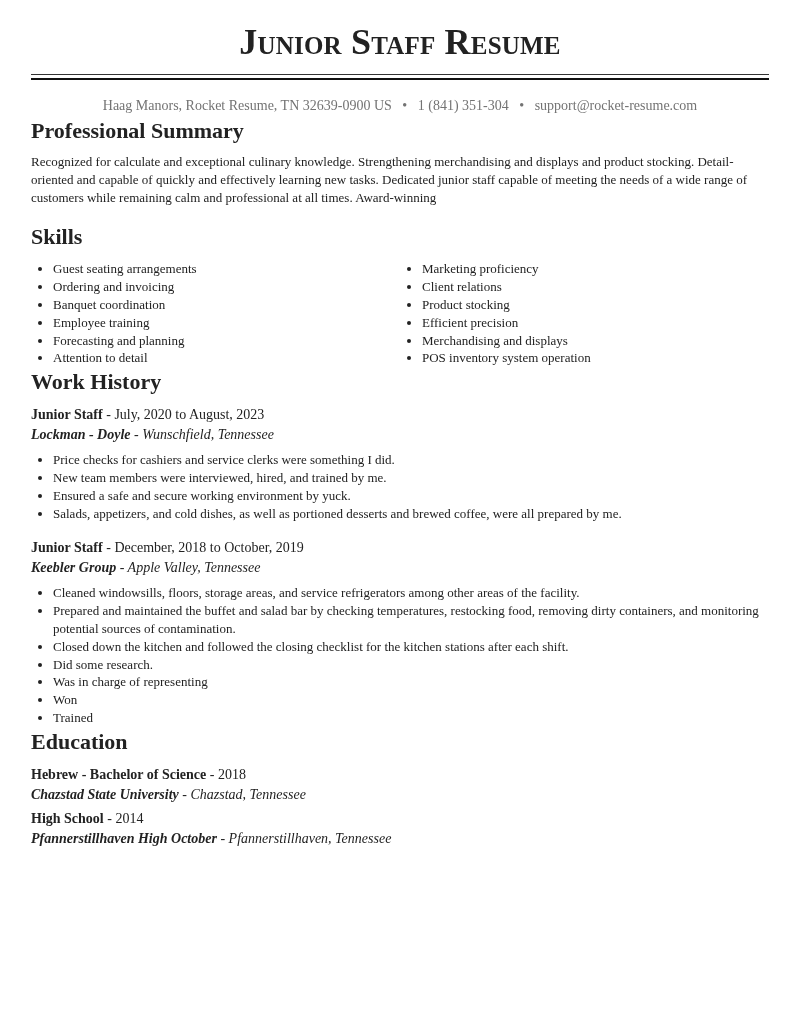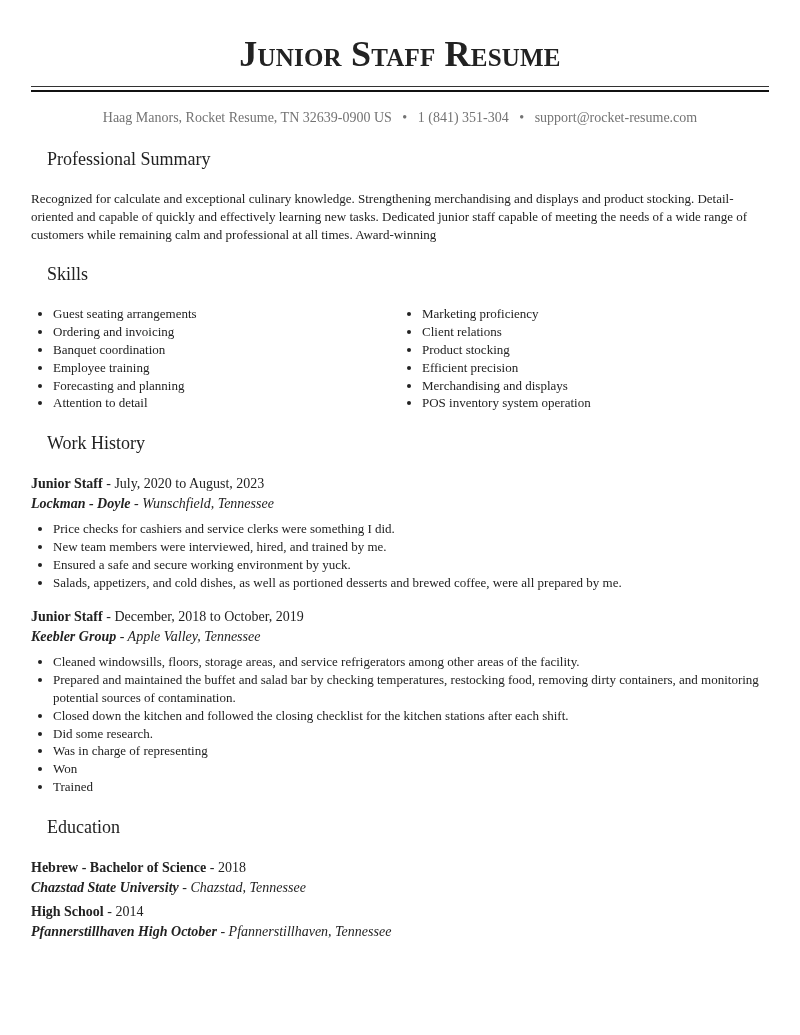--- a/index.html
+++ b/index.html
@@ -17,21 +17,21 @@
     .page {
       padding: 0 31px;
       position: relative;
     }
     .title {
       text-align: center;
       font-size: 36px;
       font-weight: bold;
       font-variant: small-caps;
       margin: 0;
-      padding-top: 30px;
+      padding-top: 18px;
       height: 56px;
       line-height: 48px;
       letter-spacing: 0.2px;
       color: #222;
     }
     .rule-thin {
       height: 1px;
       background: #333;
       margin-top: 0px;
     }
@@ -45,23 +45,23 @@
       font-size: 14px;
       margin-top: 16px;
       line-height: 20px;
       color: #737373;
     }
     .contact .sep {
       display: inline-block;
       margin: 0 7px;
     }
     h2.section {
-      font-weight: normal;
-      font-size: 18px;
-      margin: 16px;
+      font-weight: bold;
+      font-size: 22px;
+      margin: 0;
       line-height: 30px;
       color: #222;
     }
     .summary-title { margin-top: 19px; }
     .summary-text {
       font-size: 13px;
       line-height: 17.8px;
       margin-top: 7px;
       margin-bottom: 16px;
     }

